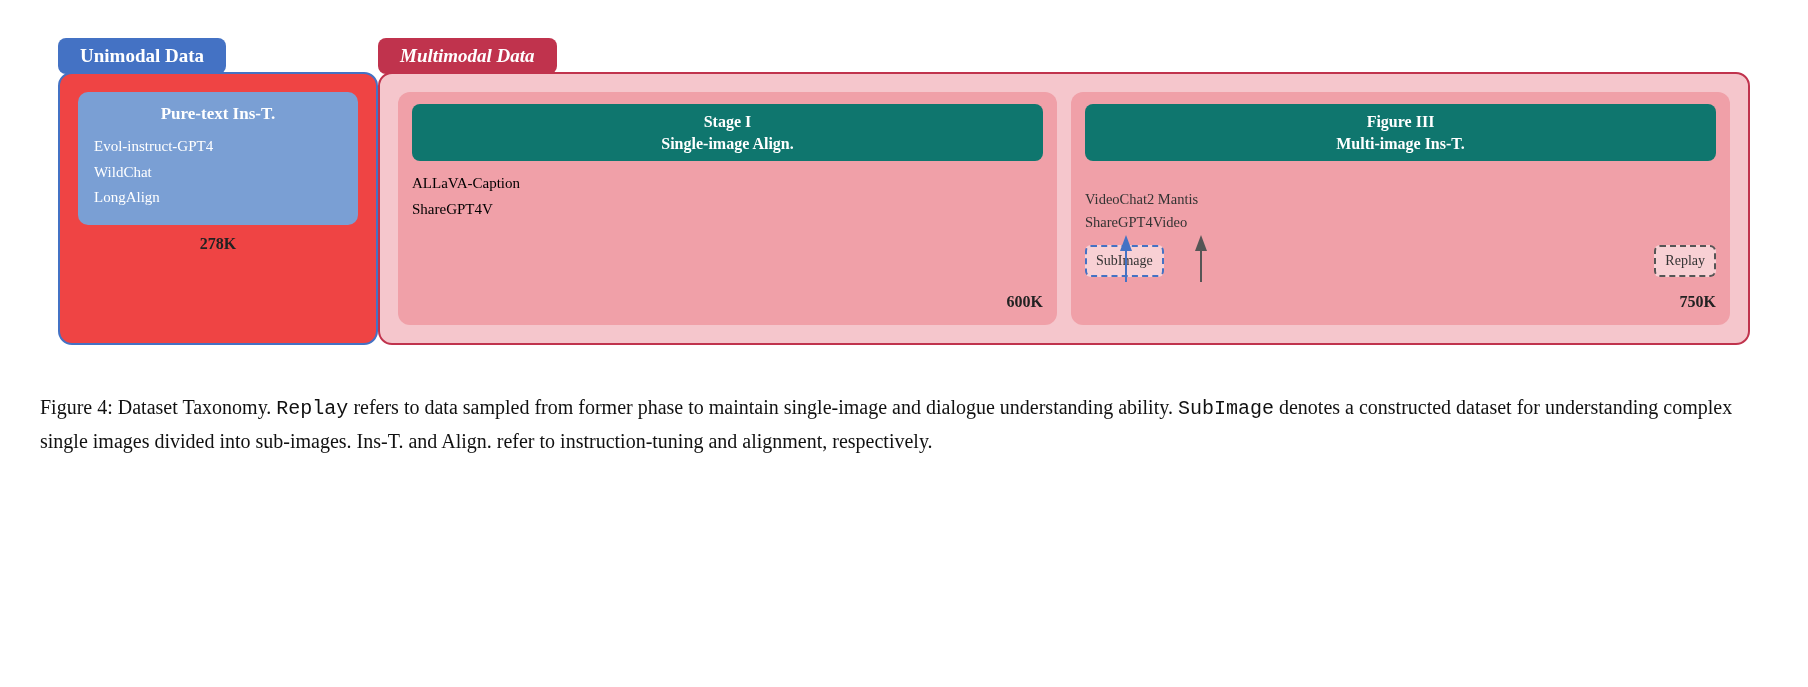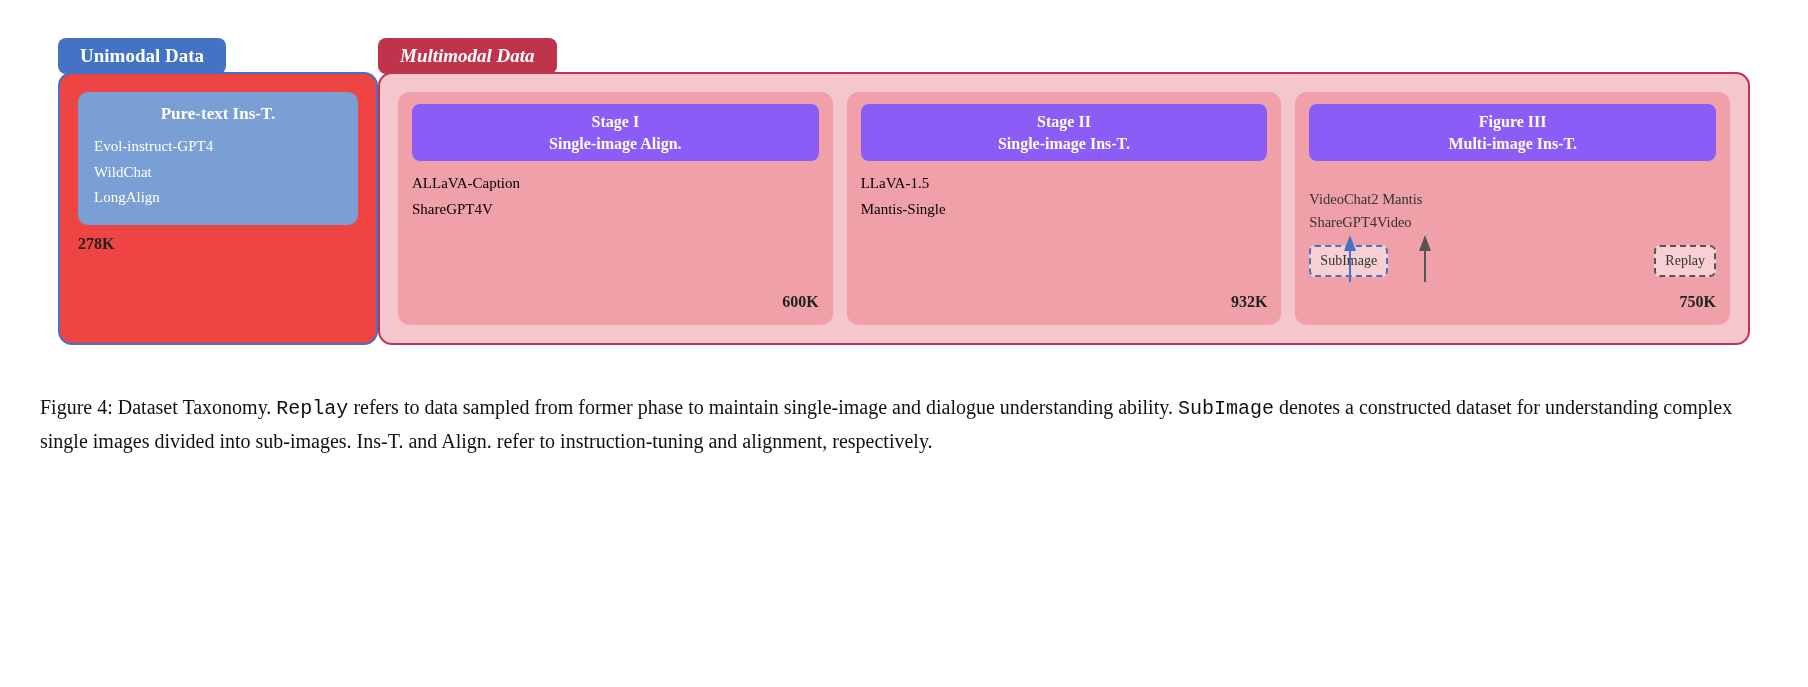--- a/index.html
+++ b/index.html
@@ -69,21 +69,21 @@
     .pure-text-items {
       font-size: 15px;
       line-height: 1.7;
       color: #fff;
     }
 
     .count-label {
       font-weight: bold;
       font-size: 16px;
       color: #222;
-      text-align: left;
+      text-align: center;
       margin-top: 10px;
     }
 
     
     .multimodal-wrapper {
       display: flex;
       flex-direction: column;
       flex: 1;
       position: relative;
       margin-left: -8px;
@@ -123,21 +123,21 @@
       padding: 12px 14px 14px 14px;
       display: flex;
       flex-direction: column;
     }
 
     .stage-title {
       font-weight: bold;
       font-size: 16px;
       text-align: center;
       color: #fff;
-      background: #8b5cf6;
+      background: #0f766e;
       border-radius: 8px;
       padding: 7px 8px;
       margin-bottom: 10px;
       line-height: 1.35;
     }
 
     .stage-items {
       font-size: 15px;
       line-height: 1.7;
       color: #000000;
@@ -230,31 +230,20 @@
           <span>Stage I</span><br>
           <span>Single-image Align.</span>
         </div>
         <div class="stage-items">
           <div>ALLaVA-Caption</div>
           <div>ShareGPT4V</div>
         </div>
         <div class="stage-count">600K</div>
       </div>
 
-      <div class="stage-box">
-        <div class="stage-title">
-          <span>Stage II</span><br>
-          <span>Single-image Ins-T.</span>
-        </div>
-        <div class="stage-items">
-          <div>LLaVA-1.5</div>
-          <div>Mantis-Single</div>
-        </div>
-        <div class="stage-count">932K</div>
-      </div>
 
       <div class="stage-box" style="position:relative;">
         <div class="stage-title">
           <span>Figure III</span><br>
           <span>Multi-image Ins-T.</span>
         </div>
         <div class="stage3-items">
           <div>VideoChat2   Mantis</div>
           <div>ShareGPT4Video</div>
           <div class="stage3-row" style="margin-top:10px;">

